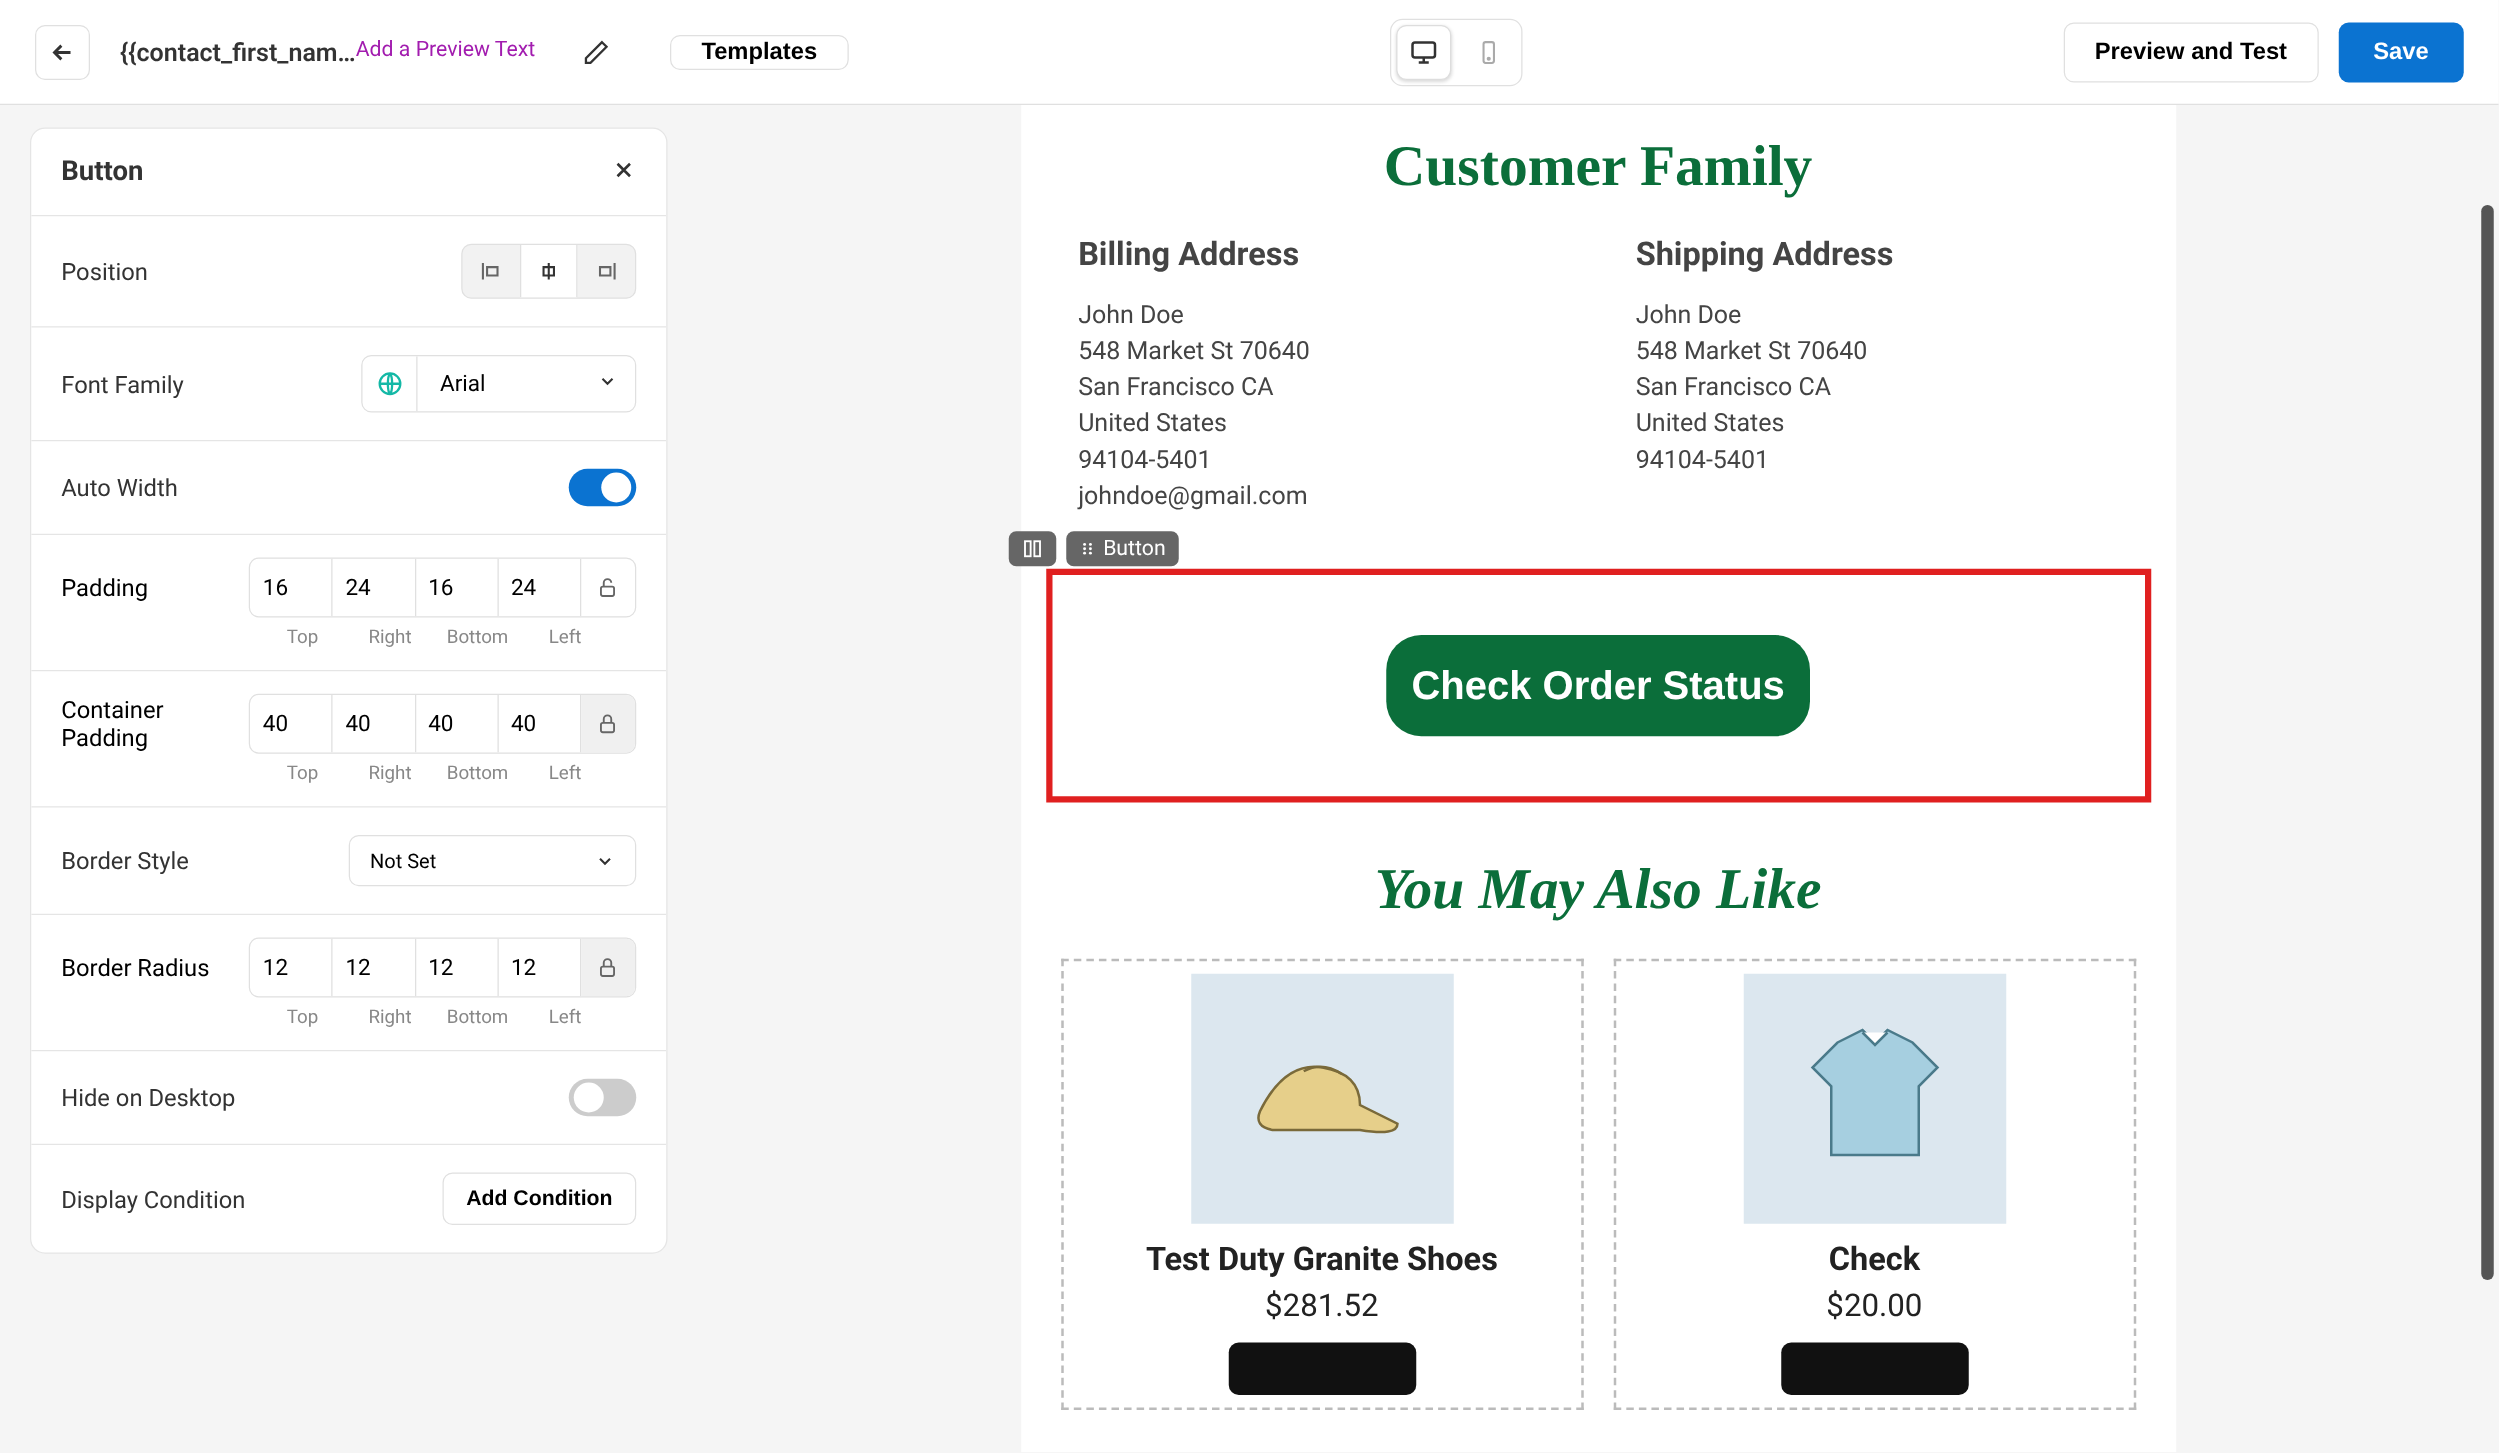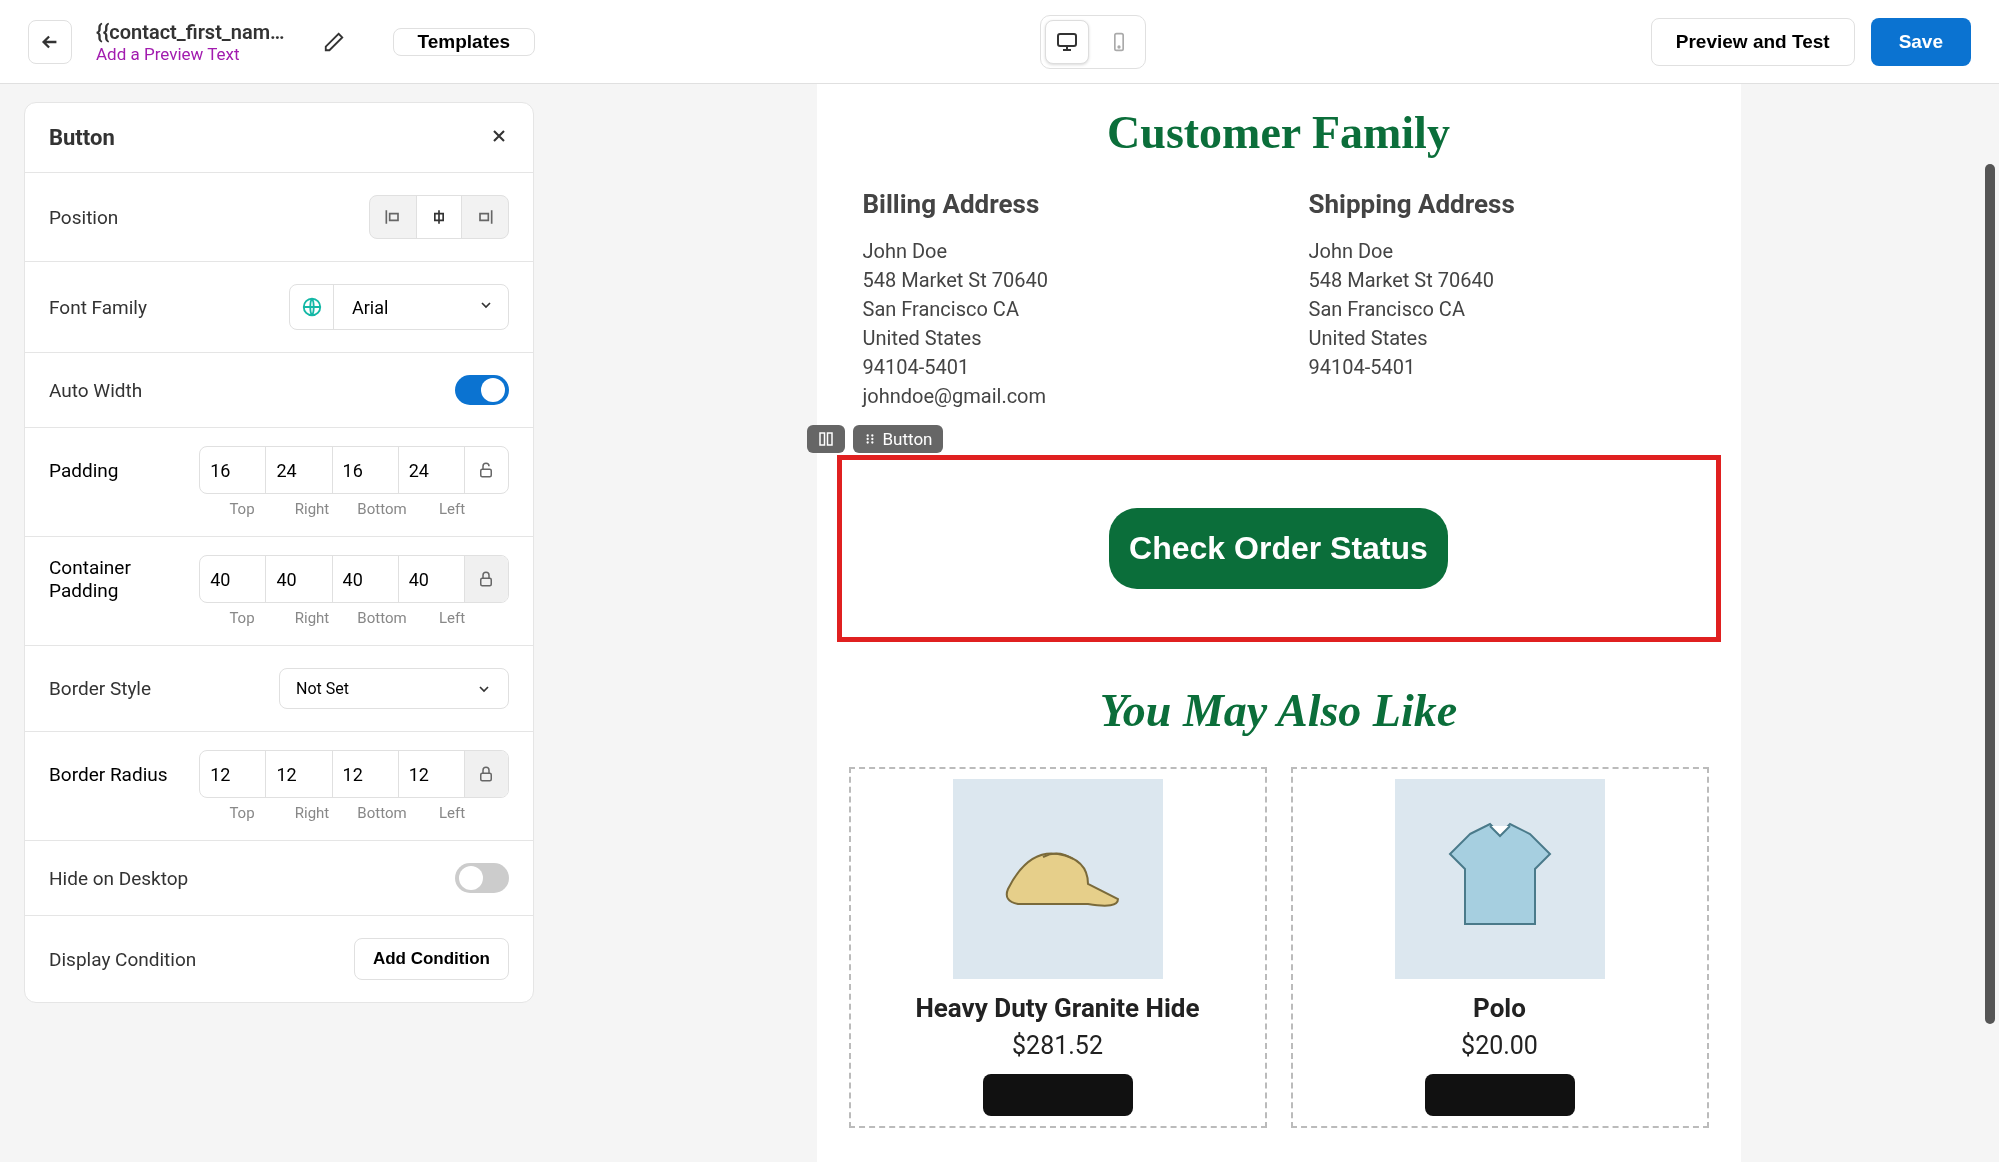--- a/index.html
+++ b/index.html
@@ -1,20 +1,20 @@
 <!DOCTYPE html>
 <html><head>
 <meta charset="utf-8">
 <style>
 * { box-sizing: border-box; margin: 0; padding: 0; }
 body { font-family: -apple-system, BlinkMacSystemFont, "Segoe UI", Roboto, sans-serif; background: #f5f5f5; width: 1999px; height: 1162px; overflow: hidden; }
 .top-bar { display: flex; align-items: center; justify-content: space-between; background: #fff; border-bottom: 1px solid #e0e0e0; padding: 16px 28px; height: 84px; }
 .top-left { display: flex; align-items: center; gap: 24px; }
 .back-btn { width: 44px; height: 44px; border: 1px solid #e0e0e0; border-radius: 8px; display: flex; align-items: center; justify-content: center; background: #fff; cursor: pointer; }
-.title-block { display: flex; flex-direction: column; }
+.title-block { display: flex; flex-direction: row; }
 .title-text { font-size: 20px; font-weight: 600; color: #333; max-width: 190px; white-space: nowrap; overflow: hidden; text-overflow: ellipsis; }
 .subtitle-text { font-size: 17px; color: #a21caf; }
 .edit-icon { width: 30px; height: 30px; display: flex; align-items: center; justify-content: center; cursor: pointer; margin-left: 10px;}
 .templates-btn { border: 1px solid #e0e0e0; border-radius: 8px; background: #fff; padding: 2px 24px; font-size: 19px; font-weight: 600; cursor: pointer; margin-left:20px; }
 .top-center { display: flex; gap: 8px; border: 1px solid #e0e0e0; border-radius: 10px; padding: 4px;}
 .device-btn { width: 44px; height: 44px; border-radius: 8px; display: flex; align-items: center; justify-content: center; cursor: pointer; }
 .device-btn.active { background: #fff; box-shadow: 0 1px 3px rgba(0,0,0,0.15); border:1px solid #ddd;}
 .top-right { display: flex; gap: 16px; }
 .preview-btn { border: 1px solid #e0e0e0; border-radius: 8px; background: #fff; padding: 12px 24px; font-size: 19px; font-weight: 600; cursor: pointer; }
 .save-btn { border: none; border-radius: 8px; background: #0b73d1; color: #fff; padding: 12px 28px; font-size: 19px; font-weight: 600; cursor: pointer; }
@@ -320,32 +320,32 @@
       <div class="h1" style="font-style:italic">You May Also Like</div>
 
       <div class="prod-grid">
         <div class="prod-card">
           <div class="prod-img">
             <svg width="140" height="100" viewBox="0 0 140 100">
                 <path d="M20 60 Q40 20 70 25 Q100 30 100 55 L130 70 Q130 80 100 75 L30 75 Q15 72 20 60 Z" fill="#e6cf8a" stroke="#7a6a3a" stroke-width="2"></path>
                 <path d="M55 28 Q70 20 85 30" fill="none" stroke="#7a6a3a" stroke-width="2"></path>
               </svg>
           </div>
-          <div class="prod-name">Heavy Duty Granite Hide</div>
+          <div class="prod-name">Test Duty Granite Shoes</div>
           <div class="prod-price">$281.52</div>
           <div class="prod-btn"></div>
         </div>
         <div class="prod-card">
           <div class="prod-img">
             <svg width="140" height="130" viewBox="0 0 140 130">
                 <path d="M40 20 L60 10 L70 20 L80 10 L100 20 L120 40 L105 55 L105 110 L35 110 L35 55 L20 40 Z" fill="#a6cfe0" stroke="#4a7a8a" stroke-width="2"></path>
                 <path d="M60 12 L70 22 L80 12" fill="#fff" stroke="#4a7a8a" stroke-width="2"></path>
               </svg>
           </div>
-          <div class="prod-name">Polo</div>
+          <div class="prod-name">Check</div>
           <div class="prod-price">$20.00</div>
           <div class="prod-btn"></div>
         </div>
       </div>
     </div>
     <div class="scrollbar"></div>
   </div>
 </div>
 
 </body></html>

